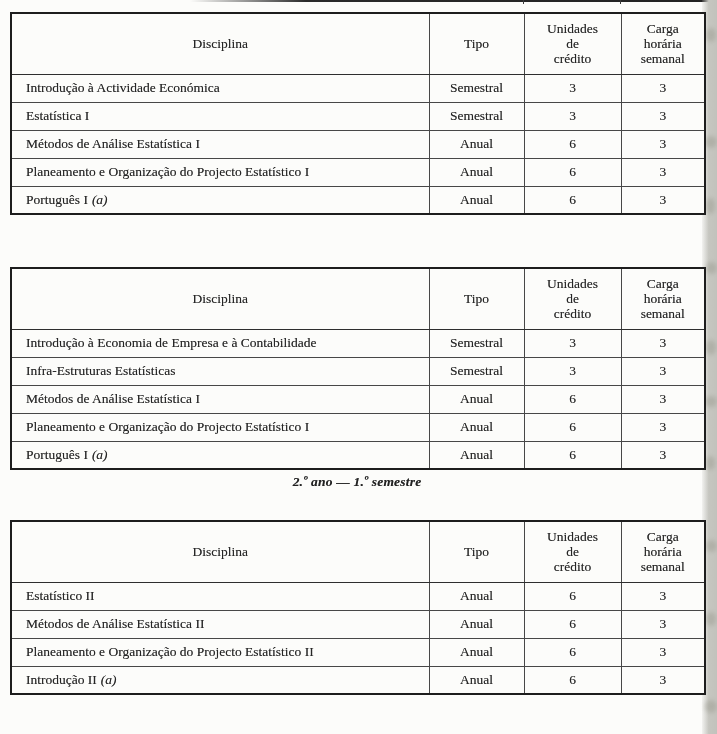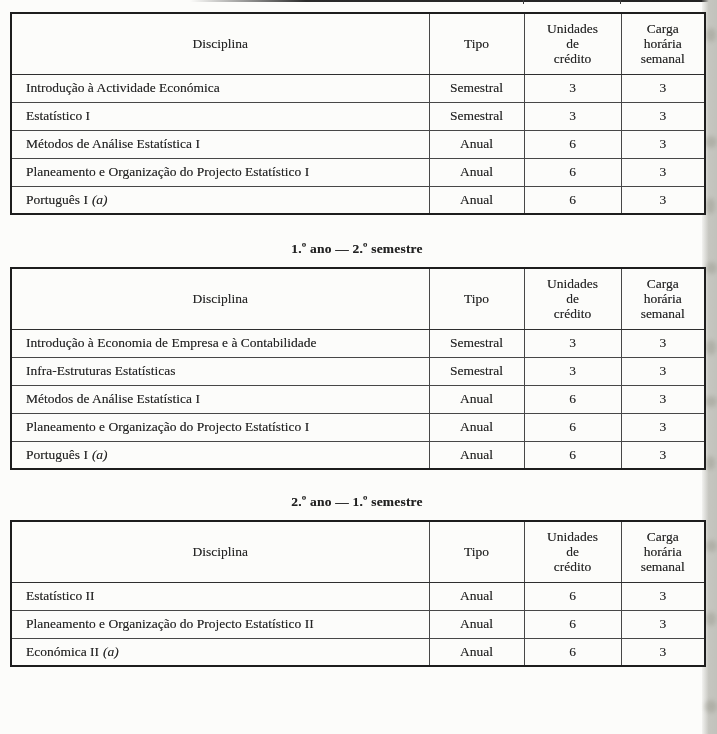--- a/index.html
+++ b/index.html
@@ -80,21 +80,21 @@
     left: 10px;
     width: 694px;
     text-align: center;
     font-size: 13.5px;
     font-weight: bold;
     color: #222;
     letter-spacing: 0.2px;
     text-shadow: 0 0 0.5px rgba(60,60,60,0.5);
   }
   #heading-1 { top: 241px; }
-  #heading-2 { top: 494px; }
+  #heading-2 { top: 474px; font-style: italic; }
   #table-1 { top: 12px; }
   #table-2 { top: 267px; }
   #table-3 { top: 520px; }
 </style>
 </head>
 <body>
 
 <div class="page">
 
   <div class="top-line"></div>
@@ -132,21 +132,21 @@
       </tr>
     </thead>
     <tbody>
       <tr>
         <td class="disc"><span>Introdução à Actividade Económica</span><span class="note"></span></td>
         <td>Semestral</td>
         <td>3</td>
         <td>3</td>
       </tr>
       <tr>
-        <td class="disc"><span>Estatístico I</span><span class="note"></span></td>
+        <td class="disc"><span>Estatística I</span><span class="note"></span></td>
         <td>Semestral</td>
         <td>3</td>
         <td>3</td>
       </tr>
       <tr>
         <td class="disc"><span>Métodos de Análise Estatística I</span><span class="note"></span></td>
         <td>Anual</td>
         <td>6</td>
         <td>3</td>
       </tr>
@@ -158,21 +158,20 @@
       </tr>
       <tr>
         <td class="disc"><span>Português I</span><span class="note">(a)</span></td>
         <td>Anual</td>
         <td>6</td>
         <td>3</td>
       </tr>
     </tbody>
   </table>
 
-  <div class="section-heading" id="heading-1">1.º ano — 2.º semestre</div>
 
   <table class="course-table" id="table-2">
     <colgroup>
         <col class="c1">
         <col class="c2">
         <col class="c3">
         <col class="c4">
       </colgroup>
     <thead>
       <tr>
@@ -242,27 +241,33 @@
       </tr>
     </thead>
     <tbody>
       <tr>
         <td class="disc"><span>Estatístico II</span><span class="note"></span></td>
         <td>Anual</td>
         <td>6</td>
         <td>3</td>
       </tr>
       <tr>
+        <td class="disc"><span>Métodos de Análise Estatística II</span><span class="note"></span></td>
+        <td>Anual</td>
+        <td>6</td>
+        <td>3</td>
+      </tr>
+      <tr>
         <td class="disc"><span>Planeamento e Organização do Projecto Estatístico II</span><span class="note"></span></td>
         <td>Anual</td>
         <td>6</td>
         <td>3</td>
       </tr>
       <tr>
-        <td class="disc"><span>Económica II</span><span class="note">(a)</span></td>
+        <td class="disc"><span>Introdução II</span><span class="note">(a)</span></td>
         <td>Anual</td>
         <td>6</td>
         <td>3</td>
       </tr>
     </tbody>
   </table>
 
 </div>
 
 </body></html>

